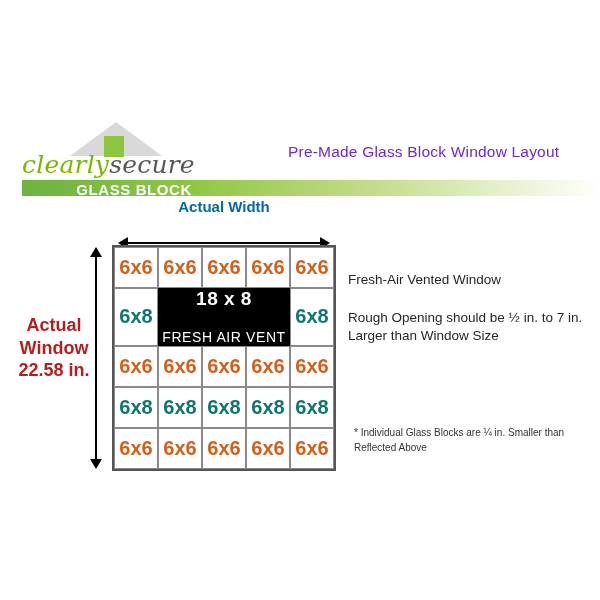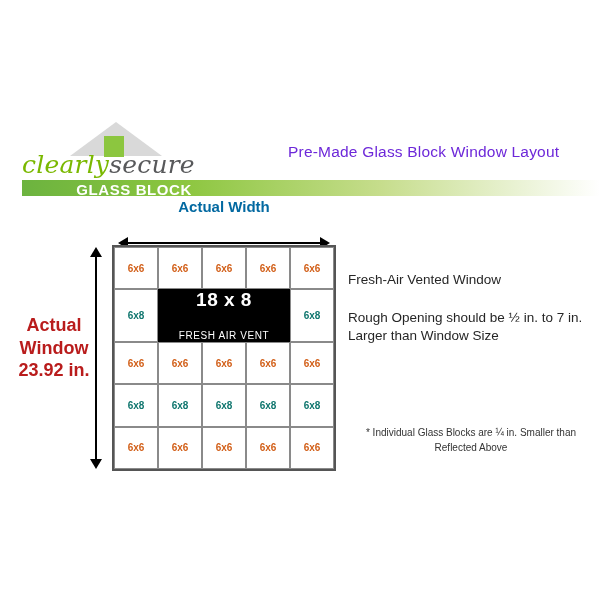--- a/index.html
+++ b/index.html
@@ -181,21 +181,21 @@
     display: grid;
     grid-template-columns: repeat(5, 1fr);
     grid-template-rows: repeat(5, 1fr);
   }
   .cell {
     border: 1px solid #8a8a8a;
     box-sizing: border-box;
     display: flex;
     align-items: center;
     justify-content: center;
-    font-size: 10px;
+    font-size: 20px;
     font-weight: bold;
     background: #ffffff;
   }
   .cell.orange { color: #d2601a; }
   .cell.blue   { color: #0f766e; }
   .vent {
     grid-column: 2 / span 3;
     grid-row: 2 / span 1;
     background: #000000;
     border: 1px solid #000;
@@ -206,21 +206,21 @@
     justify-content: center;
     color: #ffffff;
   }
   .vent-size {
     font-size: 19px;
     font-weight: bold;
     letter-spacing: 0.5px;
     line-height: 1.05;
   }
   .vent-sub {
-    font-size: 10px;
+    font-size: 14px;
     letter-spacing: 0.6px;
     margin-top: 20px;
   }
 
   
   .notes {
     position: absolute;
     left: 348px;
     top: 271px;
     width: 240px;
@@ -229,21 +229,21 @@
     line-height: 1.35;
   }
   .note {
     margin-bottom: 20px;
   }
   .footnote {
     position: absolute;
     left: 354px;
     top: 426px;
     width: 234px;
-    text-align: center;
+    text-align: left;
     font-size: 10px;
     color: #333;
     line-height: 1.45;
   }
 </style>
 </head>
 <body>
 
 <div class="page">
 
@@ -264,21 +264,21 @@
   </div>
   <div class="arrow-h">
     <div class="head-l"></div>
     <div class="line"></div>
     <div class="head-r"></div>
   </div>
 
   <div class="height-label">
     <div>Actual</div>
     <div>Window</div>
-    <div>23.92 in.</div>
+    <div>22.58 in.</div>
   </div>
   <div class="arrow-v">
     <div class="head-t"></div>
     <div class="line"></div>
     <div class="head-b"></div>
   </div>
 
   <div class="grid" id="block-grid">
       <div class="cell orange">6x6</div>
       <div class="cell orange">6x6</div>

